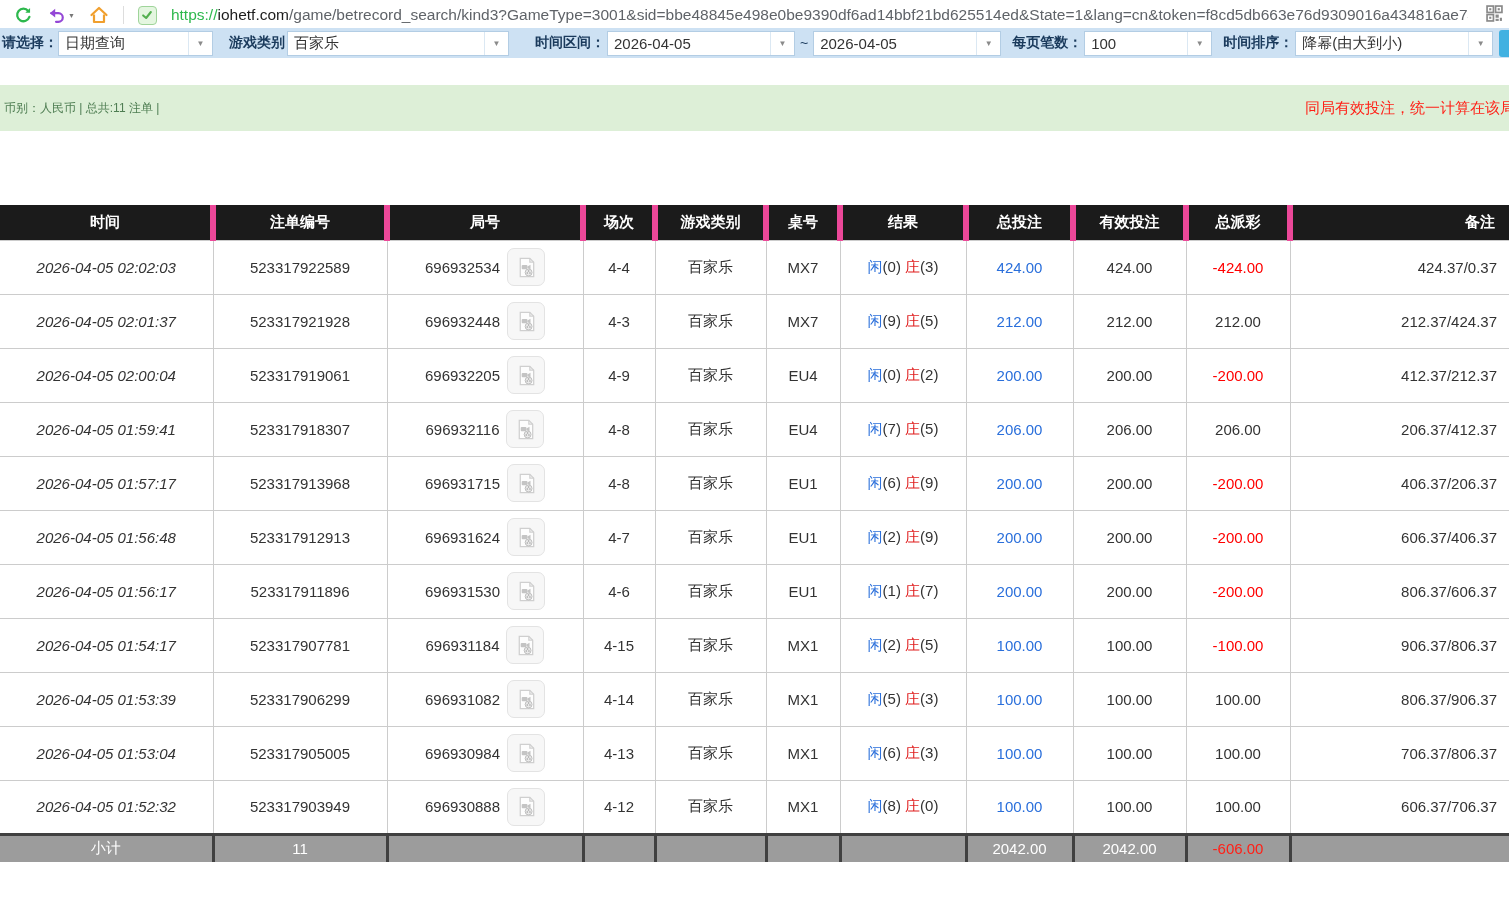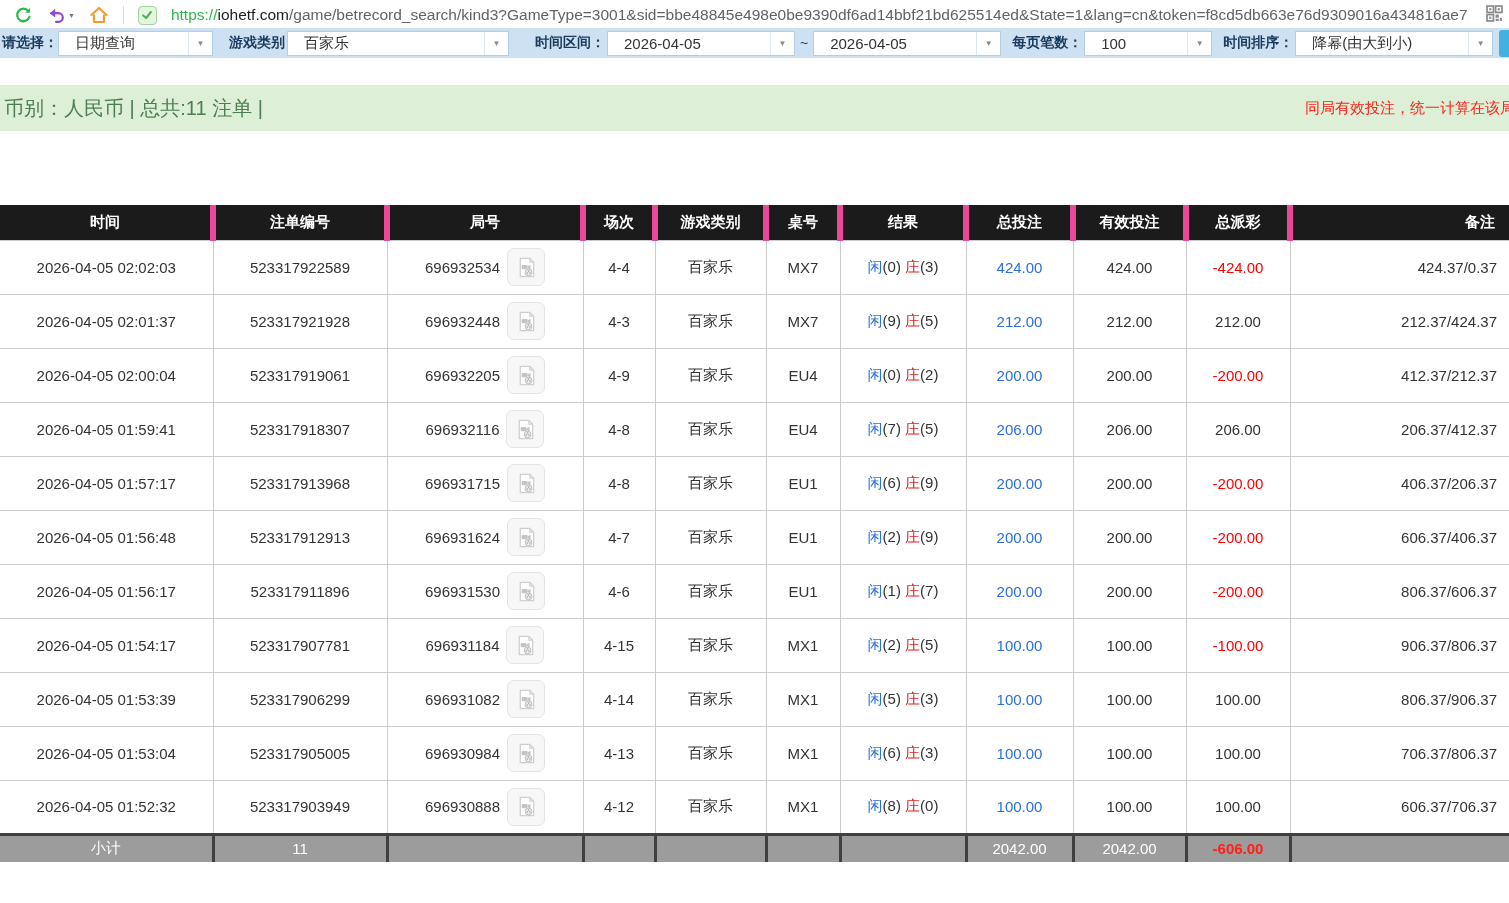--- a/index.html
+++ b/index.html
@@ -36,76 +36,76 @@
     height:30px; background:#cde1f3;
     display:flex; align-items:center; padding-left:2px;
     white-space:nowrap; overflow:hidden;
   }
   .flabel{ color:#1a3a5c; font-weight:bold; font-size:14px; flex:none; }
   .select{
     background:#fff; border:1px solid #b3cde4; height:25px;
     display:flex; align-items:center; flex:none;
     font-size:15px; color:#333;
   }
-  .select .val{ padding-left:16px; flex:1; overflow:hidden; }
+  .select .val{ padding-left:6px; flex:1; overflow:hidden; }
   .select .arrow{
     width:24px; align-self:stretch; flex:none;
     display:flex; align-items:center; justify-content:center;
     color:#8a8a8a; font-size:8px; border-left:1px solid #dbe8f3;
   }
   .tilde{ color:#1a3a5c; font-size:14px; margin:0 5px; }
   .search-btn{
     margin-left:6px; flex:none; width:62px; height:27px;
     background:#41b1e1; color:#fff; border:none; font-size:15px;
     border-radius:3px;
   }
 
   
   .summary-bar{
     margin-top:27px; height:46px; background:#ddefd7;
     display:flex; align-items:center; justify-content:space-between;
     padding:0 0 0 4px; overflow:hidden;
   }
-  .summary-left{ color:#4e7d52; font-size:20px; }
+  .summary-left{ color:#4e7d52; font-size:12px; }
   .summary-right{ color:#ff2017; font-size:15px; margin-right:-6px; }
 
   
   .table-wrap{ margin-top:74px; }
   table{ width:1509px; border-collapse:collapse; table-layout:fixed; font-size:15px; }
   thead th{
     background:#1b1b1b; color:#fff; height:35px;
     font-weight:bold; font-size:15px; text-align:center;
     border-right:6px solid #ec4899;
   }
   thead th:last-child{ border-right:none; text-align:right; padding-right:14px; }
   tbody td{
     height:54px; text-align:center; background:#fff;
     border:1px solid #ccc; color:#333;
   }
-  tbody td:first-child{ border-left:none; }
+  tbody td:first-child{ border-left:none;font-style:italic; }
   tbody td:last-child{ border-right:none; text-align:right; padding-right:12px; }
   .round-cell-inner{ display:flex; align-items:center; justify-content:center; gap:7px; }
   .video-btn{
     width:38px; height:38px; border:1px solid #e3e3e3; border-radius:7px;
     background:#f7f7f7; display:flex; align-items:center; justify-content:center;
     padding:0; cursor:pointer;
   }
   .link-blue{ color:#2a6fdb; }
   .neg{ color:#ff0000; }
   .res-player{ color:#2a6fdb; }
   .res-banker{ color:#e02020; }
   .res-num{ color:#333; }
   tfoot td{
     background:#9c9c9c; color:#fff; text-align:center;
     border:3px solid #404040; height:28px; font-size:15px;
   }
   tfoot td:first-child{ border-left:none; }
   tfoot td:last-child{ border-right:none; }
   tfoot tr:last-child td{ border-bottom:none; }
-  tfoot .neg{ color:#ff2017;font-weight:bold; }
+  tfoot .neg{ color:#ff2017; }
 </style>
 </head>
 <body>
 
 <div class="browser-bar">
   <span class="tool-icon">
     <svg width="19" height="19" viewBox="0 0 20 20">
       <path d="M16.2 11.5 A6.6 6.6 0 1 1 15 5.2" fill="none" stroke="#2db84d" stroke-width="2.4" stroke-linecap="round"></path>
       <path d="M16.9 2.2 v5 h-5 z" fill="#2db84d"></path>
     </svg>

